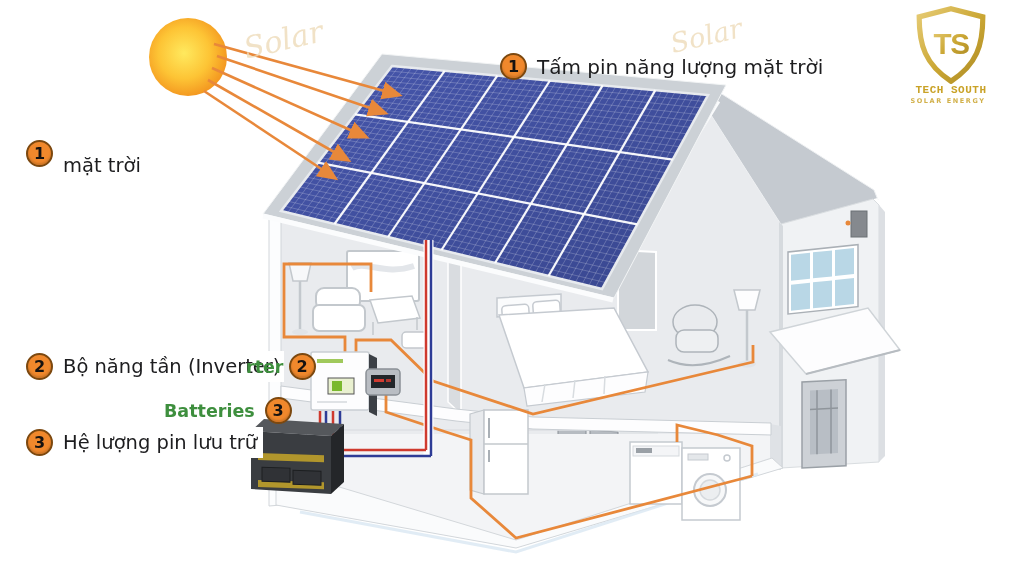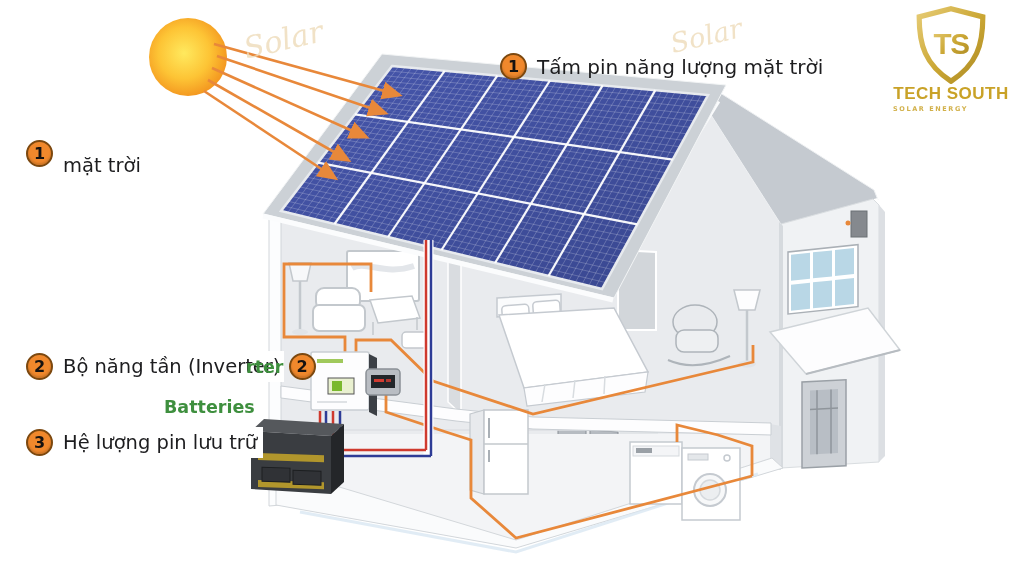--- a/index.html
+++ b/index.html
@@ -17,31 +17,31 @@
   .ann{position:absolute;display:flex;align-items:center;gap:10px;color:#1d1d1f;}
   .ann .txt{line-height:1.3;}
   .badge{width:27px;height:27px;border-radius:50%;background:#f0882c;
          border:2px solid #7c480f;color:#161210;font-weight:bold;font-size:16px;
          display:flex;align-items:center;justify-content:center;flex:none;
          box-shadow:inset 0 -2px 2px rgba(0,0,0,.15);box-sizing:border-box;}
   #ann-panel-left{left:26px;top:128px;font-size:19.5px;}
   #ann-panel-top{left:500px;top:53px;font-size:20px;}
   #ann-inverter{left:26px;top:351px;font-size:19.5px;background:#fff;padding:2px 4px 2px 0;}
   #ann-inverter-en{left:246px;top:353px;gap:5px;justify-content:center;}
-  #ann-batteries{left:164px;top:397px;flex-direction:column;}
+  #ann-batteries{left:164px;top:397px;}
   #ann-battery{left:26px;top:427px;font-size:19.5px;background:#fff;padding:2px 6px 2px 0;}
   .green-lab{color:#3e8f3e;font-weight:700;font-size:17.5px;}
 
   
   #logo{position:absolute;left:893px;top:6px;width:116px;text-align:center;}
   #logo svg{display:block;margin:0 auto;}
-  .logo-company{font-size:17px;font-weight:700;color:#c9a227;letter-spacing:.5px;
-                font-family:Liberation Sans, sans-serif;white-space:nowrap;}
+  .logo-company{font-size:11px;font-weight:700;color:#c9a227;letter-spacing:.5px;
+                font-family:Liberation Mono, monospace;white-space:nowrap;}
   .logo-tagline{font-size:6.5px;font-weight:700;color:#d2b14b;letter-spacing:1.6px;
-                text-align:left;padding-right:6px;margin-top:1px;}
+                text-align:center;padding-right:6px;margin-top:1px;}
 </style>
 </head>
 <body>
 
 <div id="stage">
 
   <svg id="scene" width="1024" height="564" viewBox="0 0 1024 564">
     <defs>
       <radialGradient id="sunGrad" cx="45%" cy="45%" r="60%">
         <stop offset="0%" stop-color="#ffe95e"></stop>

